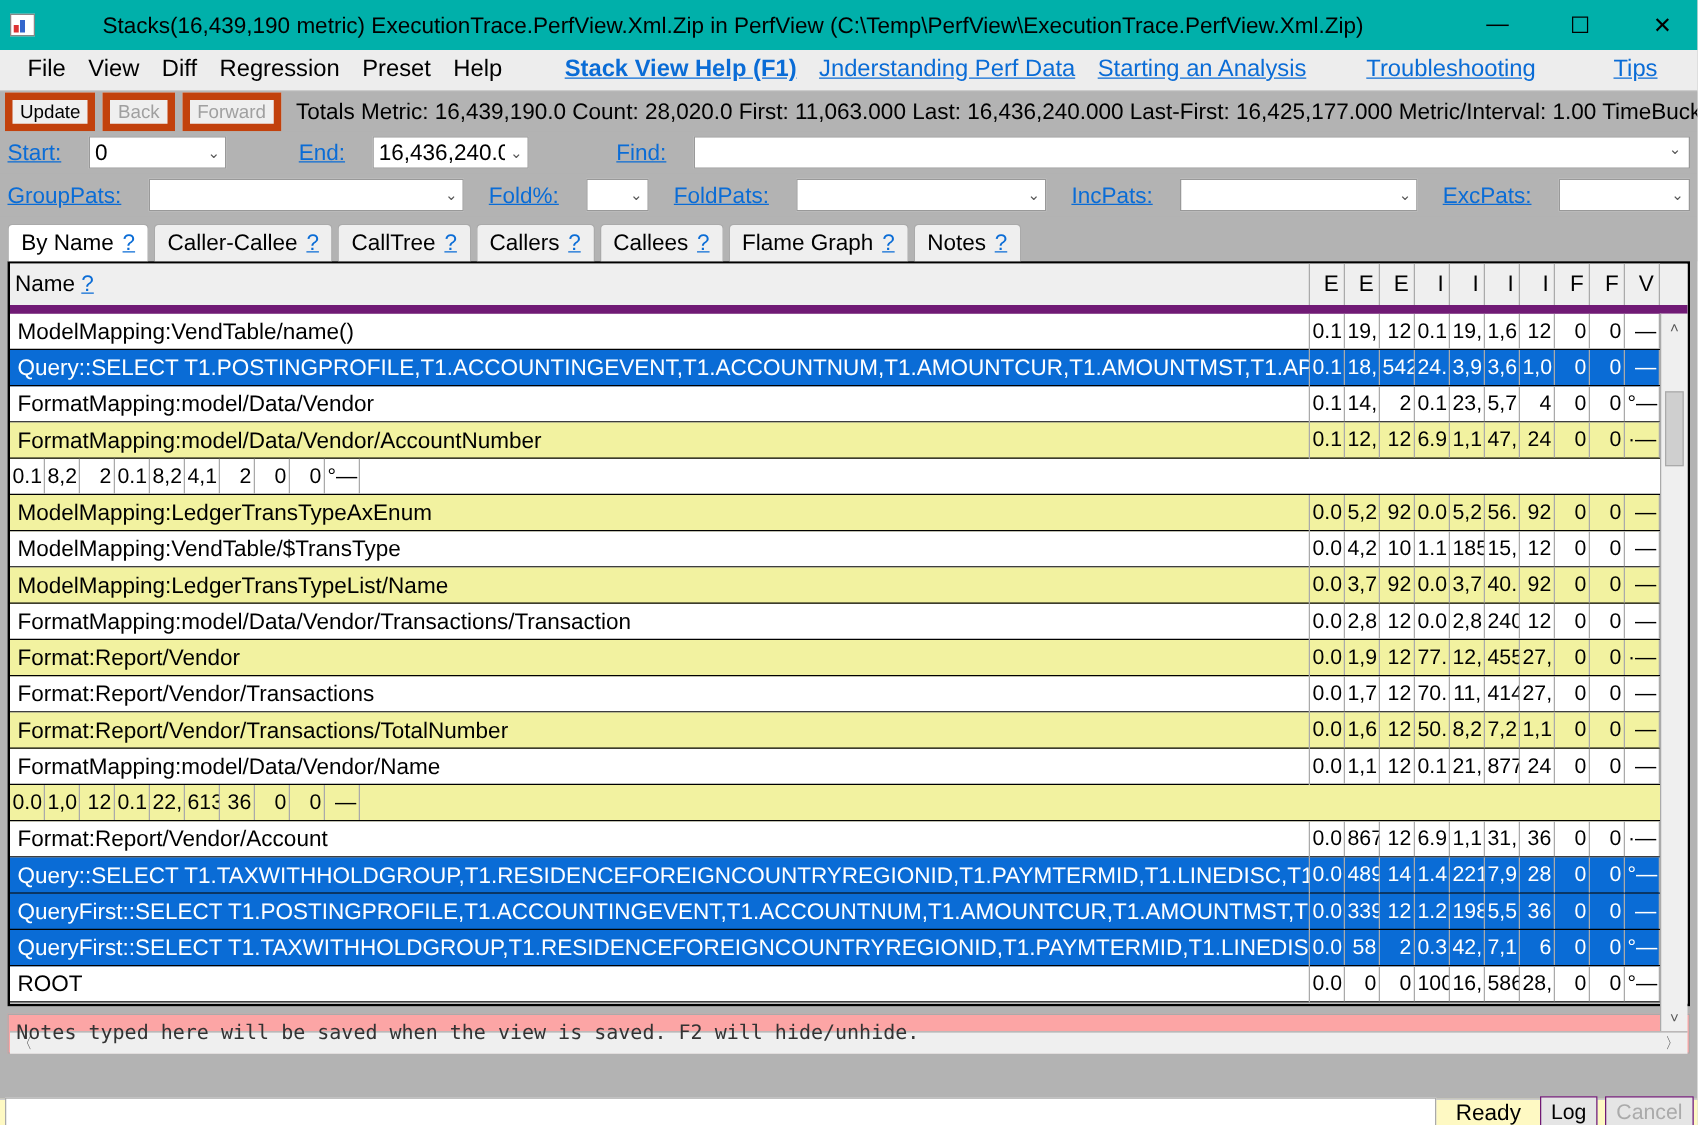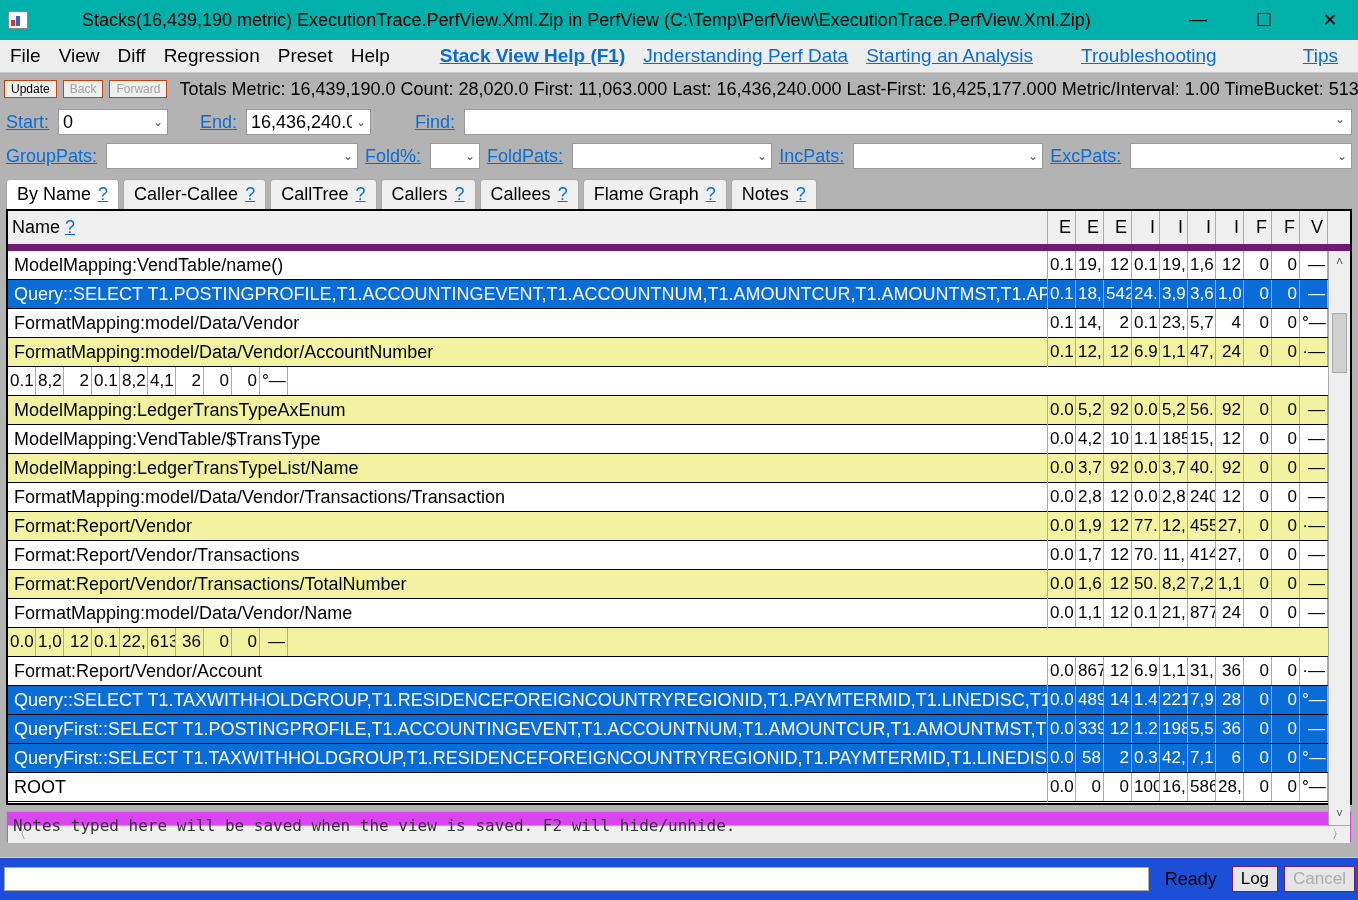--- a/index.html
+++ b/index.html
@@ -6,32 +6,32 @@
   body { width: 1358px; height: 900px; background: #b3b3b3; overflow: hidden; font-size: 17px; }
   
   .titlebar { height: 40px; background: #00b0aa; display: flex; align-items: center; padding: 0 8px; color: #000; gap: 44px; }
   .titlebar .appicon { width: 20px; height: 18px; background: #fff; border: 1px solid #888; display: inline-block; margin-right: 10px; position: relative; }
   .titlebar .appicon::before { content:""; position:absolute; left:2px; bottom:2px; width:4px; height:6px; background:#d33; }
   .titlebar .appicon::after  { content:""; position:absolute; left:7px; bottom:2px; width:4px; height:10px; background:#36c; }
   .titlebar .title { flex: 1; white-space: nowrap; overflow: hidden; font-size: 18px; }
   .winbtns { display: flex; gap: 26px; margin-left: 10px; font-size: 18px; }
   .winbtns span { width: 40px; text-align: center; cursor: default; }
   
-  .menubar { height: 33px; background: #ededed; display: flex; align-items: center; padding: 0 10px; gap: 18px; font-size: 19px; border-bottom: 1px solid #ccc; }
+  .menubar { height: 33px; background: #ededed; display: flex; align-items: center; padding: 0 22px; gap: 18px; font-size: 19px; border-bottom: 1px solid #ccc; }
   .menubar .menuitem { cursor: default; }
   .menubar .link { color: #0a6cd6; text-decoration: underline; cursor: pointer; }
   .menubar .link.bold { font-weight: 600; }
   .menubar .spacer { flex: 0 0 14px; }
   
   .totalsrow { height: 32px; background: #b3b3b3; display: flex; align-items: center; padding: 0 4px; gap: 6px; font-size: 18px; white-space: nowrap; overflow: hidden; }
-  .button { background: #efefef; border: 1px solid #c2410c; padding: 1px 6px; font-size: 12px; cursor: pointer; }
+  .button { background: #efefef; border: 6px solid #c2410c; padding: 1px 6px; font-size: 15px; cursor: pointer; }
   .button.disabled { color: #a0a0a0; cursor: default; }
   .totalsrow .metrics { margin-left: 6px; color: #000; }
   
-  .filterrow { height: 34px; background: #b3b3b3; display: flex; align-items: center; padding: 0 6px; gap: 7px; font-size: 18px; }
+  .filterrow { height: 34px; background: #b3b3b3; display: flex; align-items: center; padding: 0 6px; gap: 20px; font-size: 18px; }
   .lbl { color: #0a6cd6; text-decoration: underline; cursor: pointer; margin-right: 2px; }
   .combo { background: #fff; border: 1px solid #999; height: 26px; display: flex; align-items: center; padding: 0 4px; min-width: 40px; position: relative; }
   .combo .val { flex:1; white-space: nowrap; overflow: hidden; }
   .combo .arrow { font-size: 12px; color: #555; margin-left: 4px; }
   .find-input { flex:1; background:#fff; border:1px solid #999; height:26px; padding:0 4px; }
   
   .tabstrip { height: 36px; background: #b3b3b3; display: flex; align-items: flex-end; padding: 0 6px; gap: 4px; }
   .tab { background: #efefef; border: 1px solid #aaa; border-bottom: none; padding: 4px 10px; font-size: 18px; cursor: pointer; border-radius: 4px 4px 0 0; }
   .tab.active { background: #fff; }
   .tab .q { color: #0a6cd6; text-decoration: underline; margin-left: 2px; }
@@ -46,23 +46,23 @@
   .gridrow.alt { background: #f2f2a0; }
   .gridrow.sel { background: #0a6cd6; color: #fff; }
   .gridrow.sel.alt { background: #0a6cd6; }
   .vscroll { width: 22px; background: #efefef; border-left: 1px solid #aaa; }
   .gridcontent { display:flex; height:100%; }
   .gridrows { flex:1; overflow:hidden; }
   .vscroll .thumb { background:#cfcfcf; margin:40px 3px 0; height:60px; border:1px solid #aaa; }
   .vscroll .arrow { text-align:center; font-size:12px; color:#555; padding:4px 0; }
   .hscroll { height: 20px; background:#efefef; border-top:1px solid #aaa; display:flex; align-items:center; justify-content:space-between; padding:0 6px; font-size:12px; color:#555; }
   
-  .notes { margin: 6px 6px 0; background:#d946ef; border:1px solid #aaa; height: 32px; padding: 4px 6px; font-family: "Consolas", monospace; font-size: 16px; color:#333; }
-  
-  .statusbar { position:absolute; bottom:0; left:0; right:0; height:43px; background:#1d4ed8; border-top:1px solid #ccc; display:flex; align-items:center; }
+  .notes { margin: 6px 6px 0; background:#fca5a5; border:1px solid #aaa; height: 32px; padding: 4px 6px; font-family: "Consolas", monospace; font-size: 16px; color:#333; }
+  
+  .statusbar { position:absolute; bottom:0; left:0; right:0; height:21px; background:#fef9c3; border-top:1px solid #ccc; display:flex; align-items:center; }
   .statusbar .cmd { flex:1; margin:0 4px; height:24px; background:#fff; border:1px solid #aaa; }
   .statusbar .ready { padding:0 12px; font-size:18px; }
   .statusbar .btn { border:1px solid #701a75; background:#e5e5e5; padding:2px 8px; margin:0 3px; font-size:17px; cursor:pointer; }
   .statusbar .btn.disabled { color:#aaa; }
 </style>
 </head>
 <body>
 
 <div class="titlebar">
   <span class="appicon"></span>

